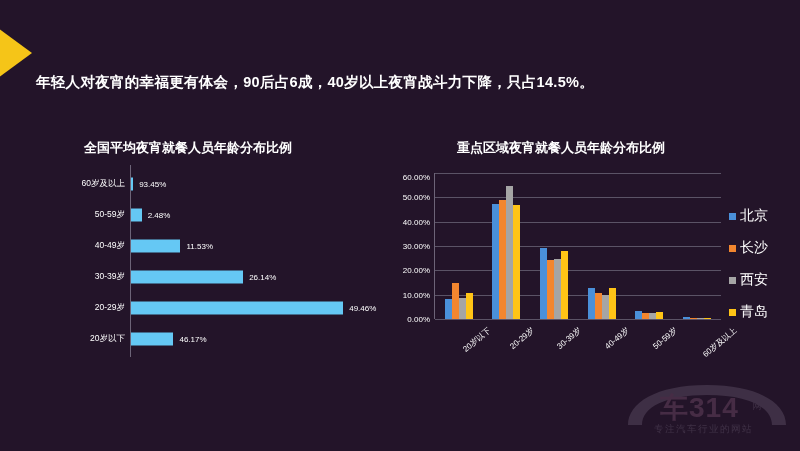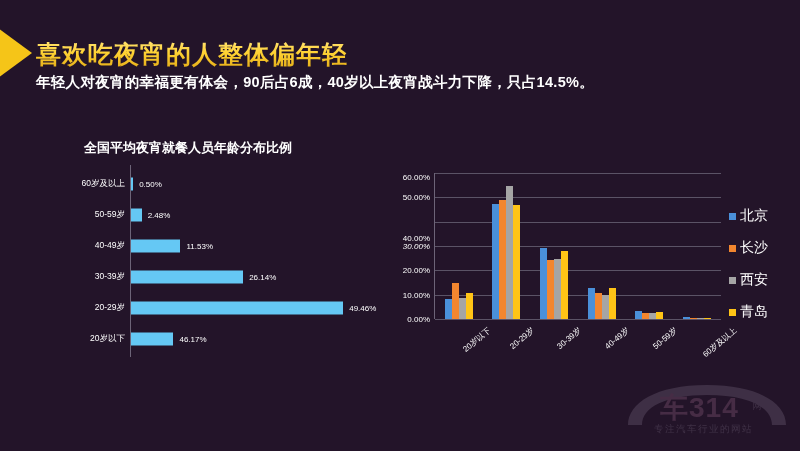--- a/index.html
+++ b/index.html
@@ -71,33 +71,32 @@
   .wm-car { position:absolute; left:0; top:0; width:170px; height:44px; }
   .wm-text { position:absolute; left:38px; top:6px; font-size:28px; font-weight:bold; color:#f9a8d4; letter-spacing:1px; }
   .wm-sup { position:absolute; left:128px; top:12px; font-size:9px; color:#c9bcd4; writing-mode:vertical-rl; }
   .wm-tag { position:absolute; left:32px; top:40px; font-size:9.5px; color:#c9bcd4; letter-spacing:1.5px; }
 </style>
 </head>
 <body>
 
 <div class="header">
   <div class="chevron"></div>
-  <div class="head-title">喜欢吃夜宵的人整体偏年轻</div>
   <div class="head-sub">年轻人对夜宵的幸福更有体会，90后占6成，40岁以上夜宵战斗力下降，只占14.5%。</div>
 </div>
 
 <div id="left-chart">
   <div class="chart-title">全国平均夜宵就餐人员年龄分布比例</div>
   <div class="hbar-plot">
     <div class="hbar-axis"></div>
 
   <div class="hbar-row" style="top: 6px;">
         <div class="hbar-cat">60岁及以上</div>
         <div class="hbar-fill" style="width: 2.14545px; background: rgb(101, 200, 244);"></div>
-        <div class="hbar-val" style="left: 121.145px;">0.50%</div>
+        <div class="hbar-val" style="left: 121.145px;">93.45%</div>
       </div>
       <div class="hbar-row" style="top: 37px;">
         <div class="hbar-cat">50-59岁</div>
         <div class="hbar-fill" style="width: 10.6415px; background: rgb(101, 200, 244);"></div>
         <div class="hbar-val" style="left: 129.641px;">2.48%</div>
       </div>
       <div class="hbar-row" style="top: 68px;">
         <div class="hbar-cat">40-49岁</div>
         <div class="hbar-fill" style="width: 49.4742px; background: rgb(101, 200, 244);"></div>
         <div class="hbar-val" style="left: 168.474px;">11.53%</div>
@@ -114,30 +113,31 @@
       </div>
       <div class="hbar-row" style="top: 161px;">
         <div class="hbar-cat">20岁以下</div>
         <div class="hbar-fill" style="width: 42.48px; background: rgb(101, 200, 244);"></div>
         <div class="hbar-val" style="left: 161.48px;">46.17%</div>
       </div>
     </div>
 </div>
 
 <div id="right-chart">
+  <div class="chart-title">重点区域夜宵就餐人员年龄分布比例</div>
   <div class="col-plot">
 
   <div class="grid-line" style="top: 0px; background: rgb(91, 83, 102);"></div>
       <div class="ytick" style="top: 4px; text-align: right;">60.00%</div>
       <div class="grid-line" style="top: 24.3333px; background: rgb(91, 83, 102);"></div>
       <div class="ytick" style="top: 24.3333px; padding-left: 32px;">50.00%</div>
       <div class="grid-line" style="top: 48.6667px; background: rgb(91, 83, 102);"></div>
-      <div class="ytick" style="top: 48.6667px; margin-top: 16px;">40.00%</div>
+      <div class="ytick" style="top: 48.6667px;">40.00%</div>
       <div class="grid-line" style="top: 73px; background: rgb(91, 83, 102);"></div>
-      <div class="ytick" style="top: 73px; font-style: italic;">30.00%</div>
+      <div class="ytick" style="top: 73px;">30.00%</div>
       <div class="grid-line" style="top: 97.3333px; background: rgb(91, 83, 102);"></div>
       <div class="ytick" style="top: 97.3333px;">20.00%</div>
       <div class="grid-line" style="top: 121.667px; background: rgb(91, 83, 102);"></div>
       <div class="ytick" style="top: 121.667px;">10.00%</div>
       <div class="grid-line" style="top: 146px; background: rgb(91, 83, 102);"></div>
       <div class="ytick" style="top: 146px;">0.00%</div>
       <div class="group" style="left: 0px; width: 47.6667px;">
         <div class="col" style="height: 20.1967px; background: rgb(74, 144, 217);"></div>
         <div class="col" style="height: 35.5267px; background: rgb(242, 134, 47);"></div>
         <div class="col" style="height: 21.17px; background: rgb(165, 165, 165);"></div>

